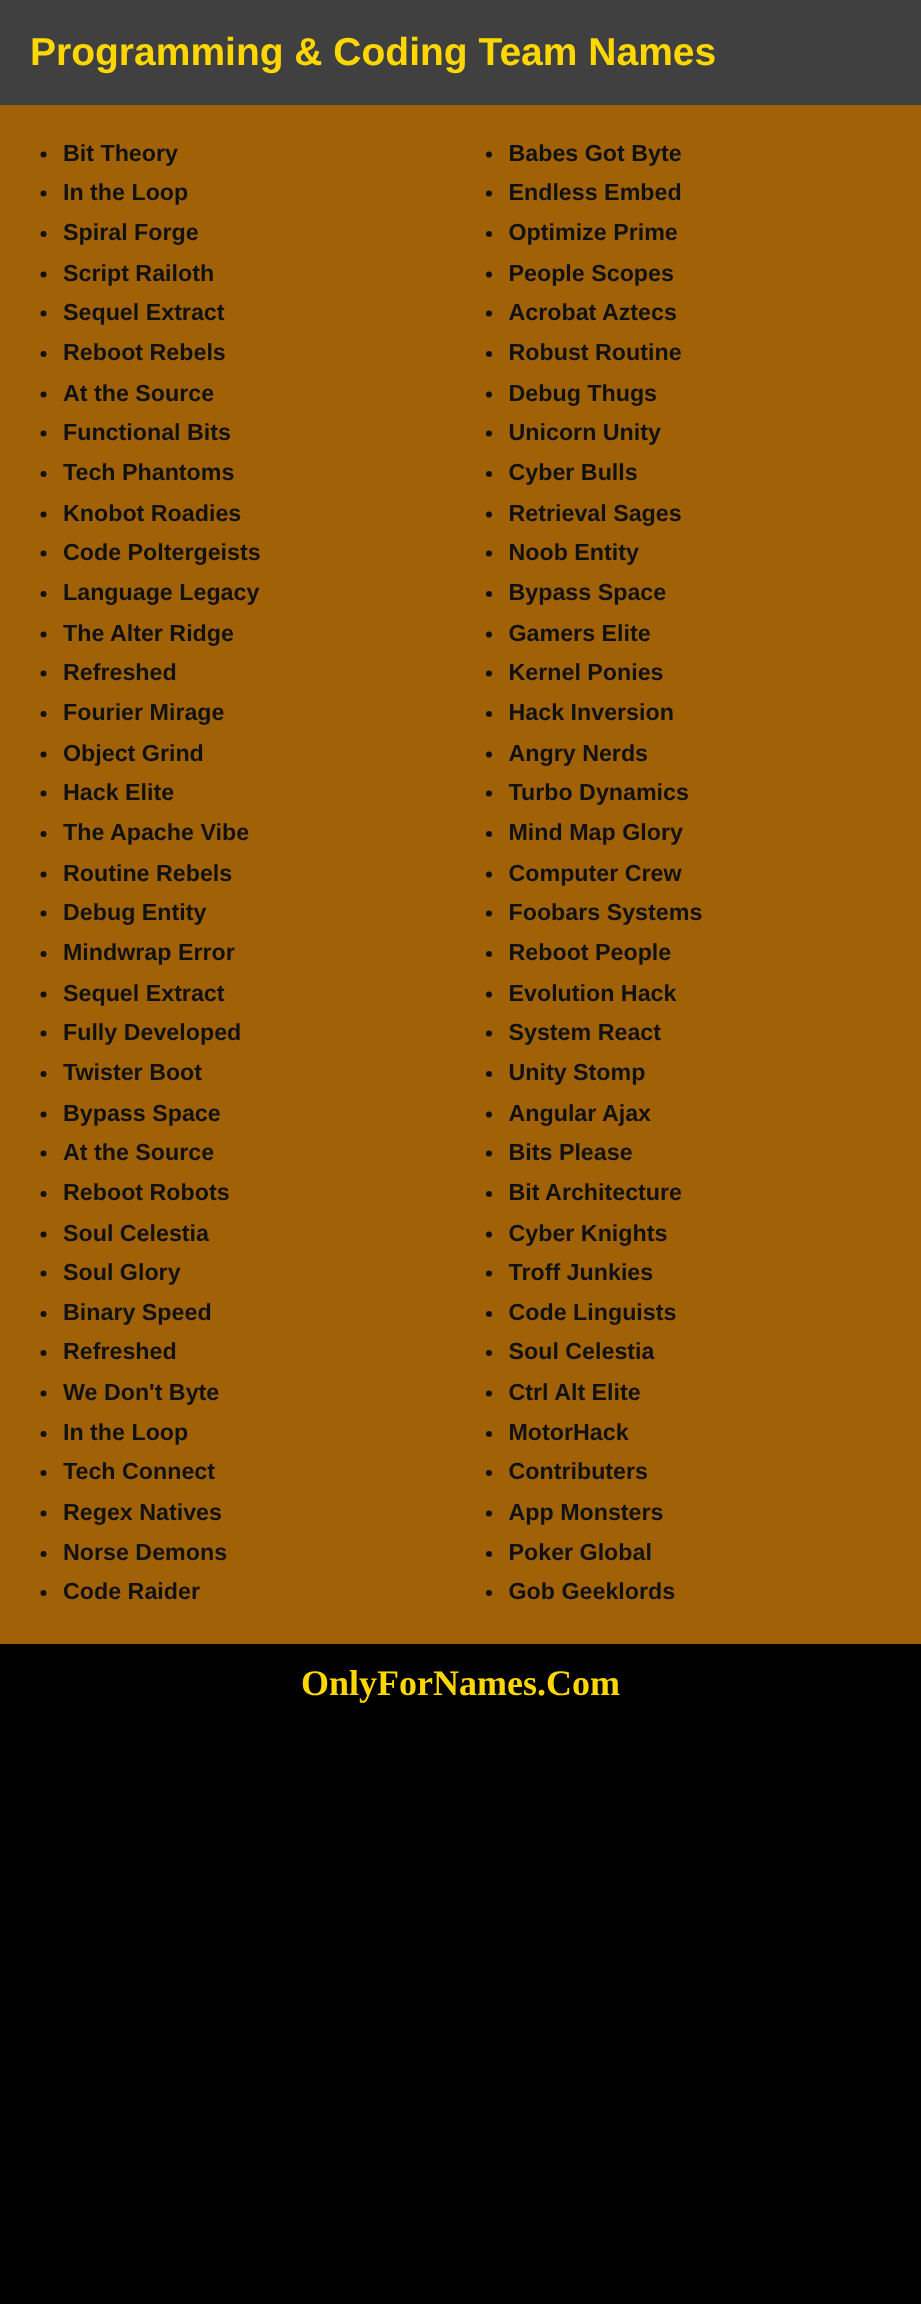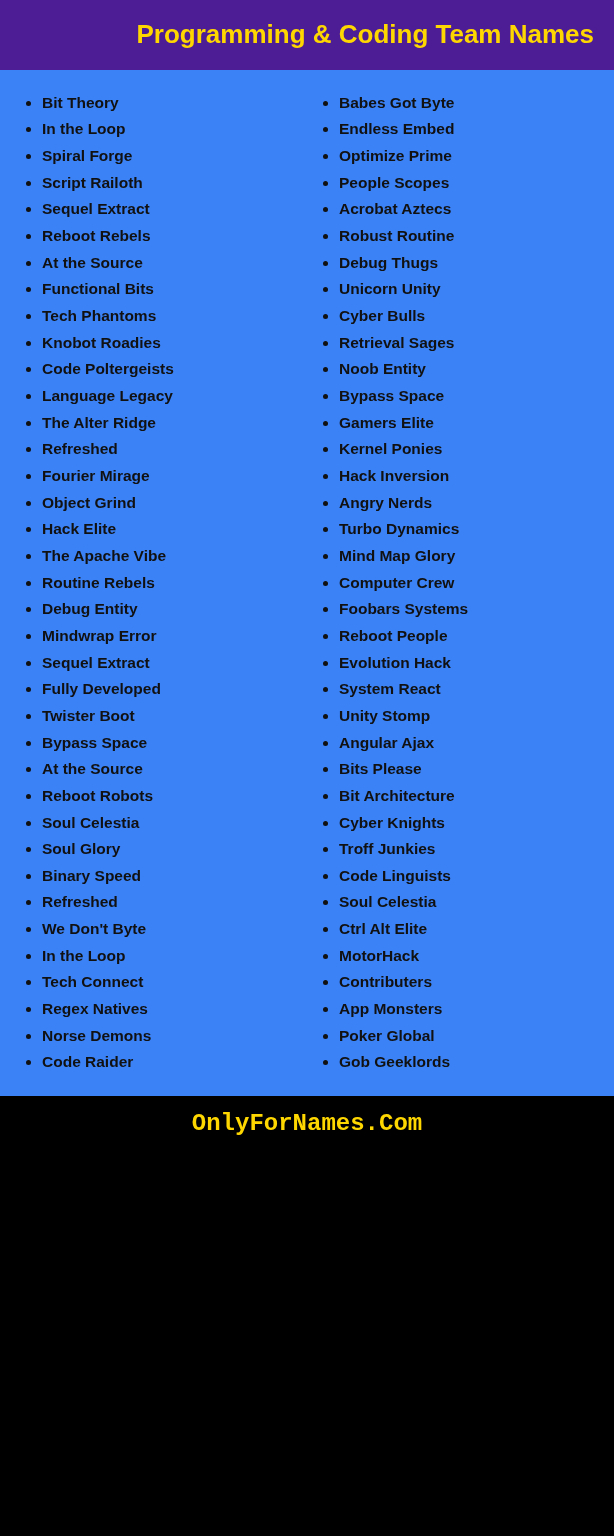--- a/index.html
+++ b/index.html
@@ -8,34 +8,34 @@
       box-sizing: border-box;
     }
 
     body {
       width: 614px;
       background: #000;
       font-family: Arial, sans-serif;
     }
 
     .header {
-      background: #4c1d95;
+      background: #404040;
       padding: 18px 20px 18px 20px;
-      text-align: right;
+      text-align: left;
     }
 
     .header h1 {
       color: #FFD700;
       font-size: 26px;
       font-weight: 900;
       line-height: 1.3;
     }
 
     .content {
-      background: #3b82f6;
+      background: #a16207;
       padding: 20px 10px 20px 10px;
     }
 
     .columns {
       display: flex;
       gap: 0;
     }
 
     .col {
       flex: 1;
@@ -58,21 +58,21 @@
     .footer {
       background: #000;
       padding: 14px 10px;
       text-align: center;
     }
 
     .footer span {
       color: #FFD700;
       font-size: 24px;
       font-weight: 900;
-      font-family: Liberation Mono, monospace;
+      font-family: Liberation Serif, serif;
     }
   </style>
 </head>
 <body>
 
 <div class="header">
   <h1>Programming &amp; Coding Team Names</h1>
 </div>
 
 <div class="content">

